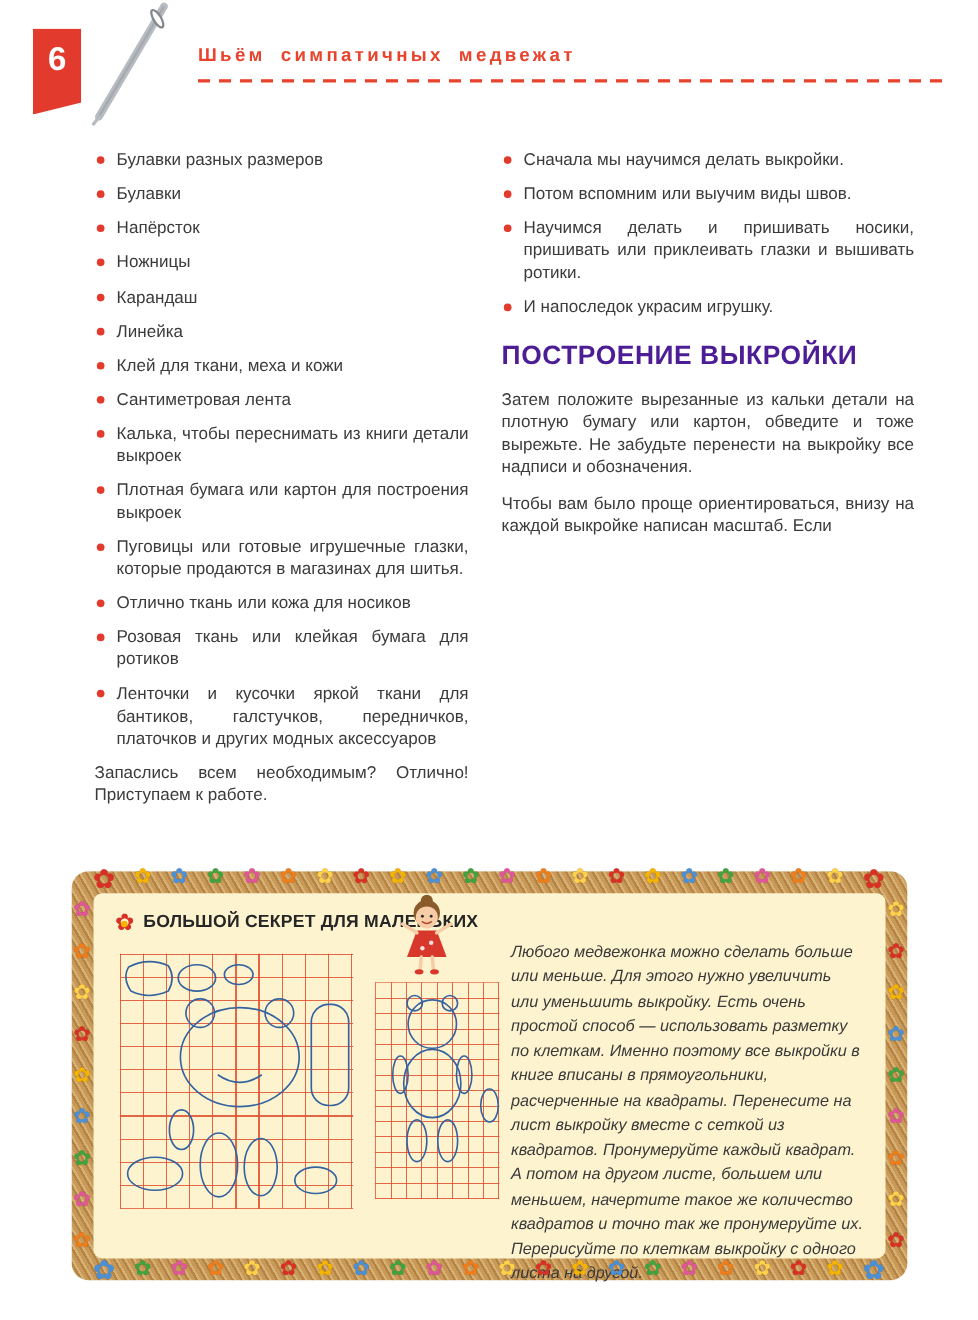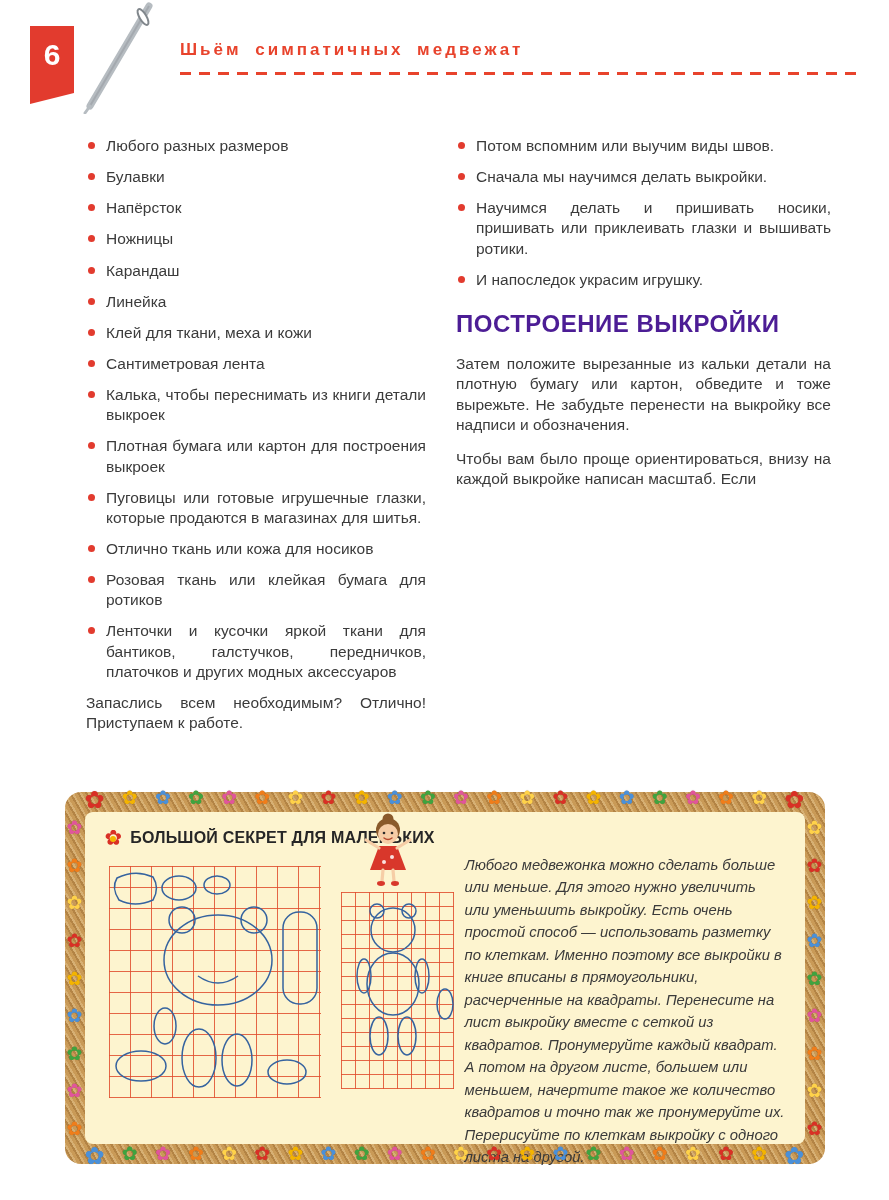--- a/index.html
+++ b/index.html
@@ -75,41 +75,41 @@
     </svg>
     <div class="header-text">
       <div class="header-title">Шьём симпатичных медвежат</div>
       <div class="header-rule"></div>
     </div>
   </div>
 
   <div class="columns">
     <div class="col-left">
       <ul class="dotlist">
-          <li>Любого разных размеров</li>
+          <li>Булавки разных размеров</li>
           <li>Булавки</li>
           <li>Напёрсток</li>
           <li>Ножницы</li>
           <li>Карандаш</li>
           <li>Линейка</li>
           <li>Клей для ткани, меха и кожи</li>
           <li>Сантиметровая лента</li>
           <li>Калька, чтобы переснимать из книги детали выкроек</li>
           <li>Плотная бумага или картон для построения выкроек</li>
           <li>Пуговицы или готовые игрушечные глазки, которые продаются в магазинах для шитья.</li>
           <li>Отлично ткань или кожа для носиков</li>
           <li>Розовая ткань или клейкая бумага для ротиков</li>
           <li>Ленточки и кусочки яркой ткани для бантиков, галстучков, передничков, платочков и других модных аксессуаров</li>
         </ul>
       <p class="closing">Запаслись всем необходимым? Отлично! Приступаем к работе.</p>
     </div>
     <div class="col-right">
       <ul class="dotlist">
+          <li>Сначала мы научимся делать выкройки.</li>
           <li>Потом вспомним или выучим виды швов.</li>
-          <li>Сначала мы научимся делать выкройки.</li>
           <li>Научимся делать и пришивать носики, пришивать или приклеивать глазки и вышивать ротики.</li>
           <li>И напоследок украсим игрушку.</li>
         </ul>
       <h2 class="section-title">ПОСТРОЕНИЕ ВЫКРОЙКИ</h2>
       <p>Затем положите вырезанные из кальки детали на плотную бумагу или картон, обведите и тоже вырежьте. Не забудьте перенести на выкройку все надписи и обозначения.</p>
       <p>Чтобы вам было проще ориентироваться, внизу на каждой выкройке написан масштаб. Если</p>
     </div>
   </div>
 
   <div class="secret-frame">

